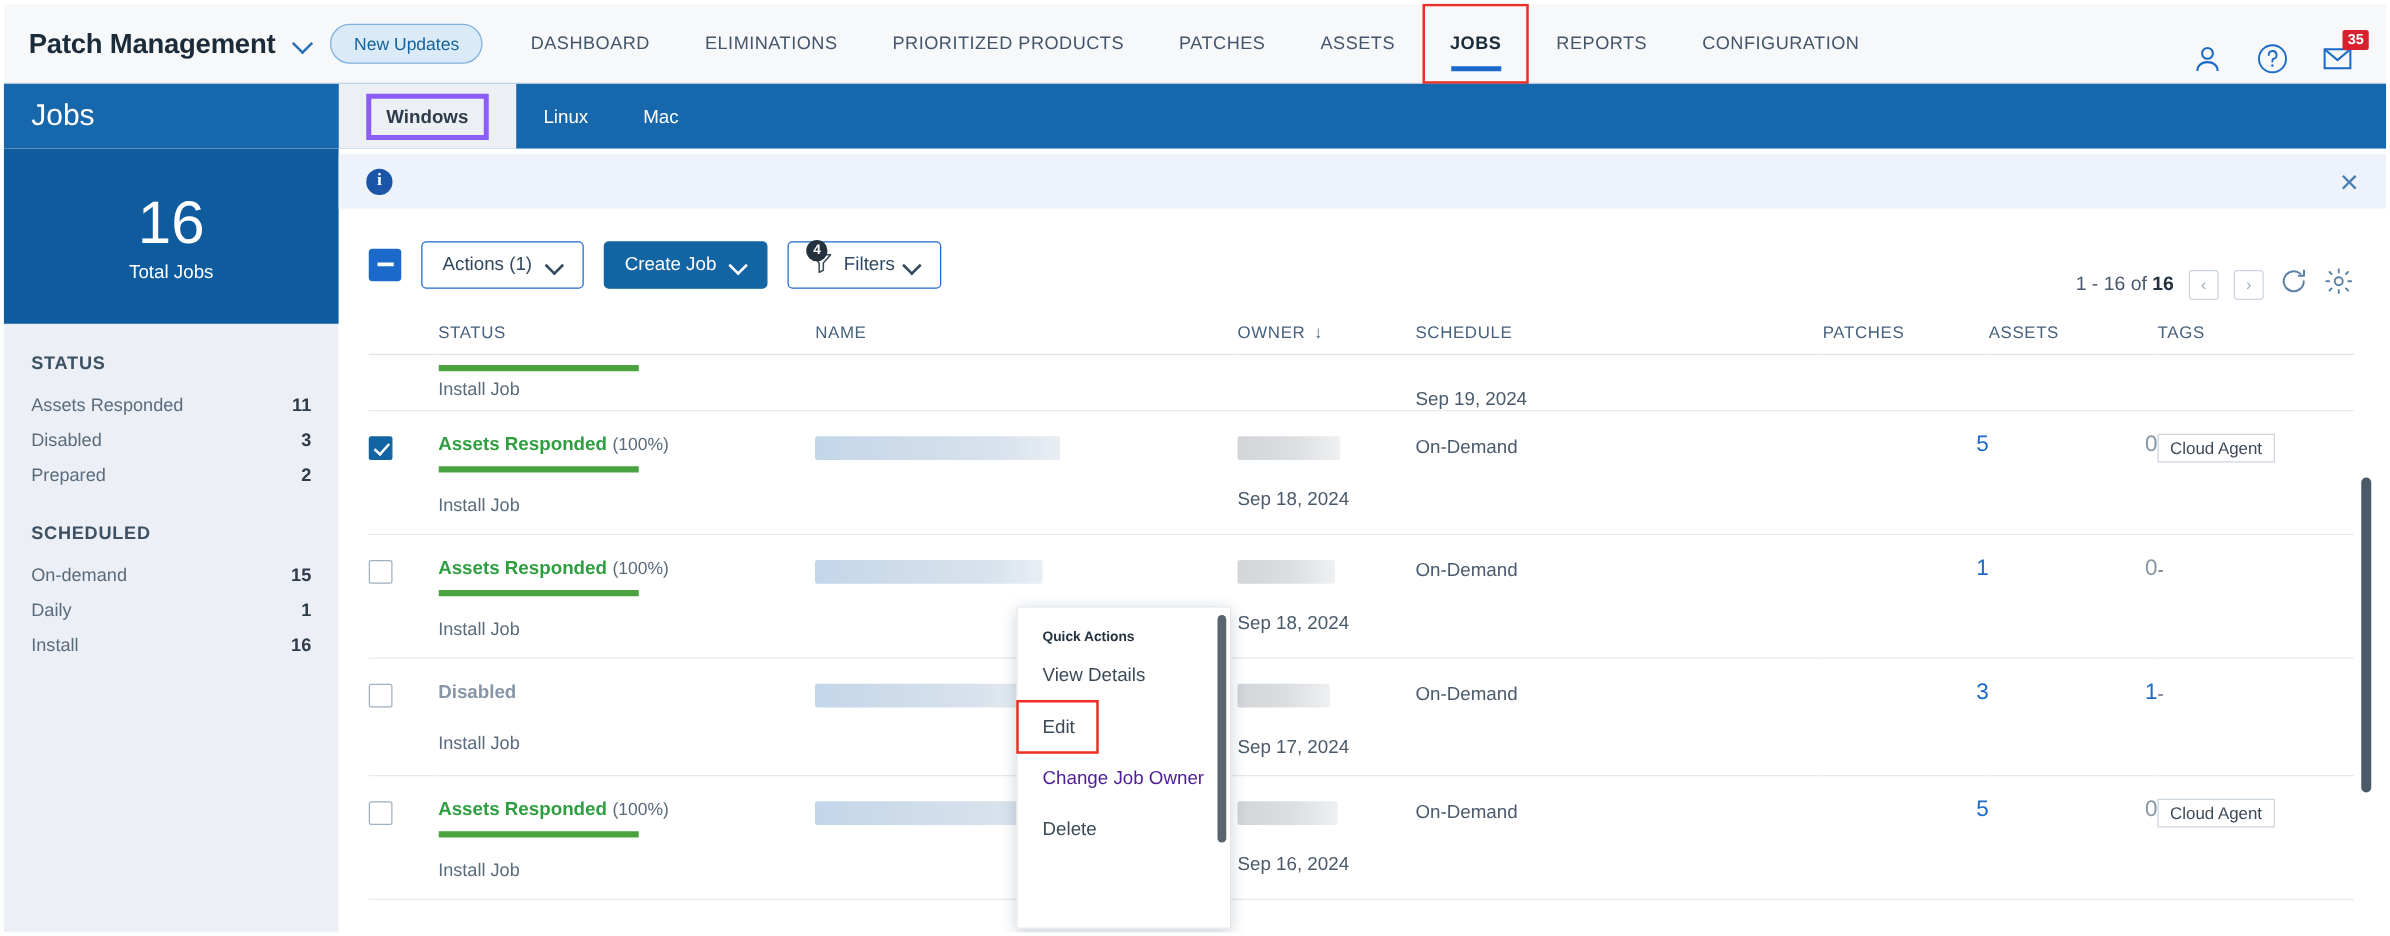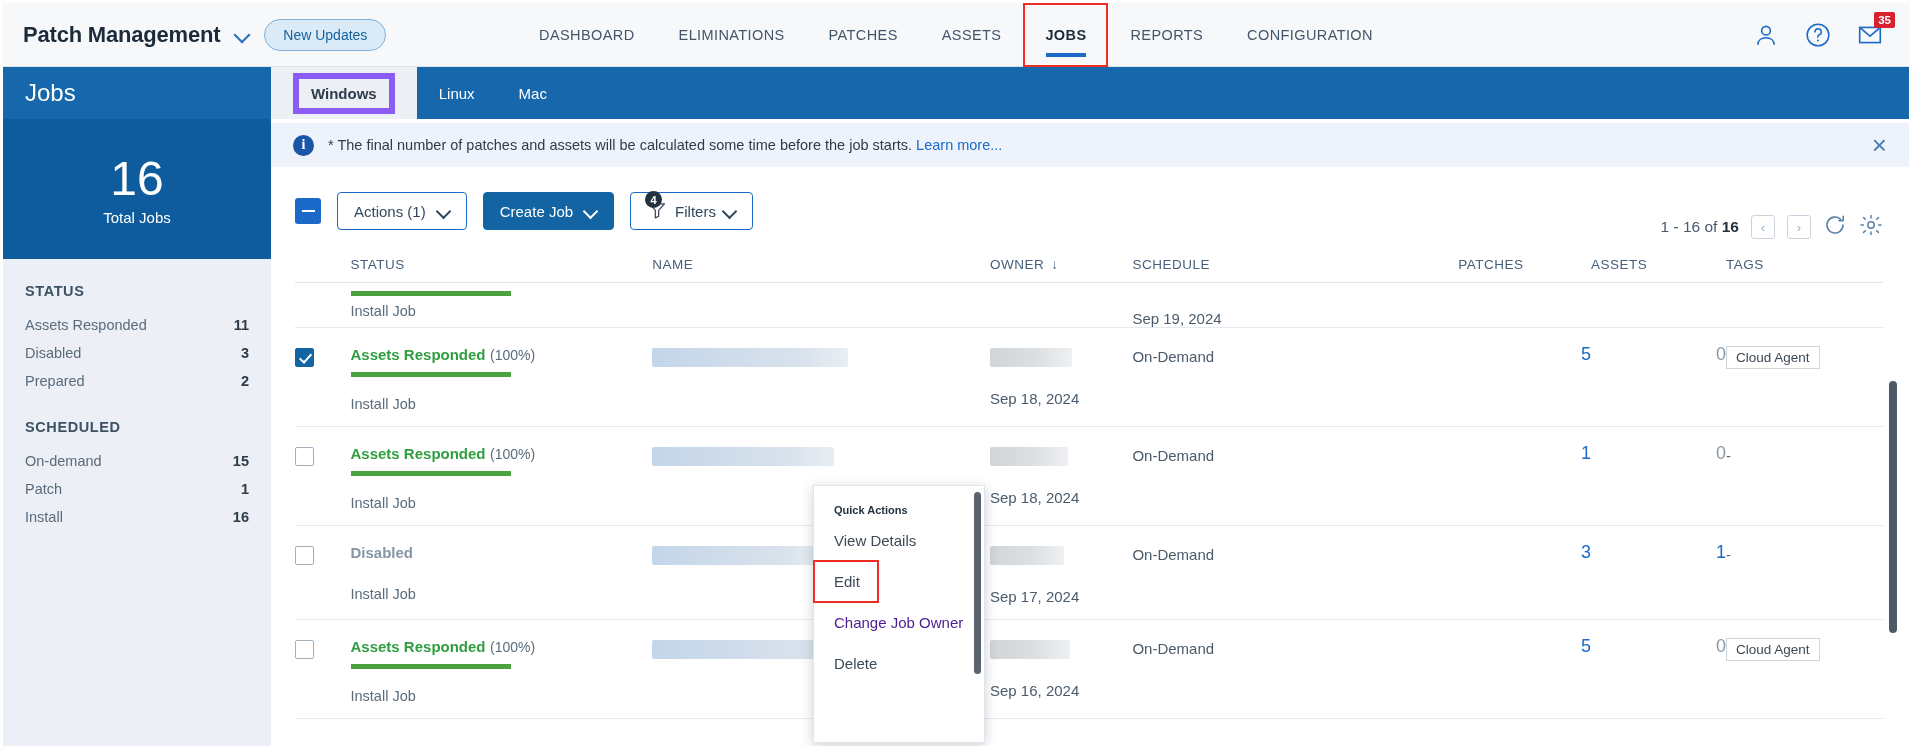--- a/index.html
+++ b/index.html
@@ -65,21 +65,21 @@
   }
   .navitem.active { color: #1c2b39; font-weight: 700; }
   .navitem.active .underline {
     position: absolute; left: 50%; transform: translateX(-50%);
     bottom: 10px; width: 40px; height: 4px; background: #1b6ac9;
   }
   .navitem.boxed {
     outline: 2px solid #ee2e24; outline-offset: -2px;
   }
   .topicons {
-    position: absolute; right: 26px; top: 0; height: 64px;
+    position: absolute; right: 26px; top: 12px; height: 64px;
     display: flex; align-items: center; gap: 26px; z-index: 5;
   }
   .ticon { width: 26px; height: 26px; color: #1b6ac9; cursor: pointer; position: relative; }
   .badge35 {
     position: absolute; right: -12px; top: -10px;
     background: #d8202f; color: #fff; font-size: 11.5px; font-weight: 700;
     border-radius: 2px; padding: 1px 4px; line-height: 14px;
   }
 
   
@@ -93,21 +93,21 @@
   }
   .ostabs { display: flex; align-items: stretch; }
   .ostab {
     display: flex; align-items: center; padding: 0 22px;
     color: #ffffff; font-size: 15px; cursor: pointer;
   }
   .ostab.active {
     background: #eceff3; color: #2e3b4a; font-weight: 700;
   }
   .ostab .redbox {
-    border: 6px solid #8b5cf6; padding: 7px 12px; line-height: 1;
+    border: 4px solid #8b5cf6; padding: 7px 12px; line-height: 1;
   }
 
   
   .body { display: flex; height: calc(743px - 64px - 52px); }
 
   
   .sidebar { width: 268px; flex: 0 0 268px; background: #eceff5; position: relative; }
   .totalcard {
     height: 140px; background: #0e5b9e; color: #fff;
     display: flex; flex-direction: column; align-items: center; justify-content: center;
@@ -271,20 +271,23 @@
       <span class="pill-updates">New Updates</span>
     </div>
 
     <div class="mainnav">
       <div class="inner">
         <div class="navitem">
           <span>DASHBOARD</span>
         </div>
         <div class="navitem">
           <span>ELIMINATIONS</span>
+        </div>
+        <div class="navitem">
+          <span>PRIORITIZED PRODUCTS</span>
         </div>
         <div class="navitem">
           <span>PATCHES</span>
         </div>
         <div class="navitem">
           <span>ASSETS</span>
         </div>
         <div class="navitem active boxed">
           <span>JOBS</span>
           <span class="underline"></span>
@@ -358,36 +361,35 @@
         <span>Prepared</span>
         <span class="cnt">2</span>
       </div>
 
       <div class="sec-title">SCHEDULED</div>
       <div class="facet">
         <span>On-demand</span>
         <span class="cnt">15</span>
       </div>
       <div class="facet">
-        <span>Patch</span>
+        <span>Daily</span>
         <span class="cnt">1</span>
       </div>
 
       <div class="facet">
         <span>Install</span>
         <span class="cnt">16</span>
       </div>
     </div>
 
     <div class="main">
 
 
       <div class="infobar">
         <span class="ibicon">i</span>
-        <span class="ibtext"><span>* The final number of patches and assets will be calculated some time before the job starts.</span> <a href="#">Learn more...</a></span>
         <span class="ibclose">×</span>
       </div>
 
       <div class="toolbar">
         <div class="minusbtn">
             <i></i>
           </div>
         <div class="btn btn-outline">
           <span>Actions (1)</span>
           <span class="cdown"></span>

